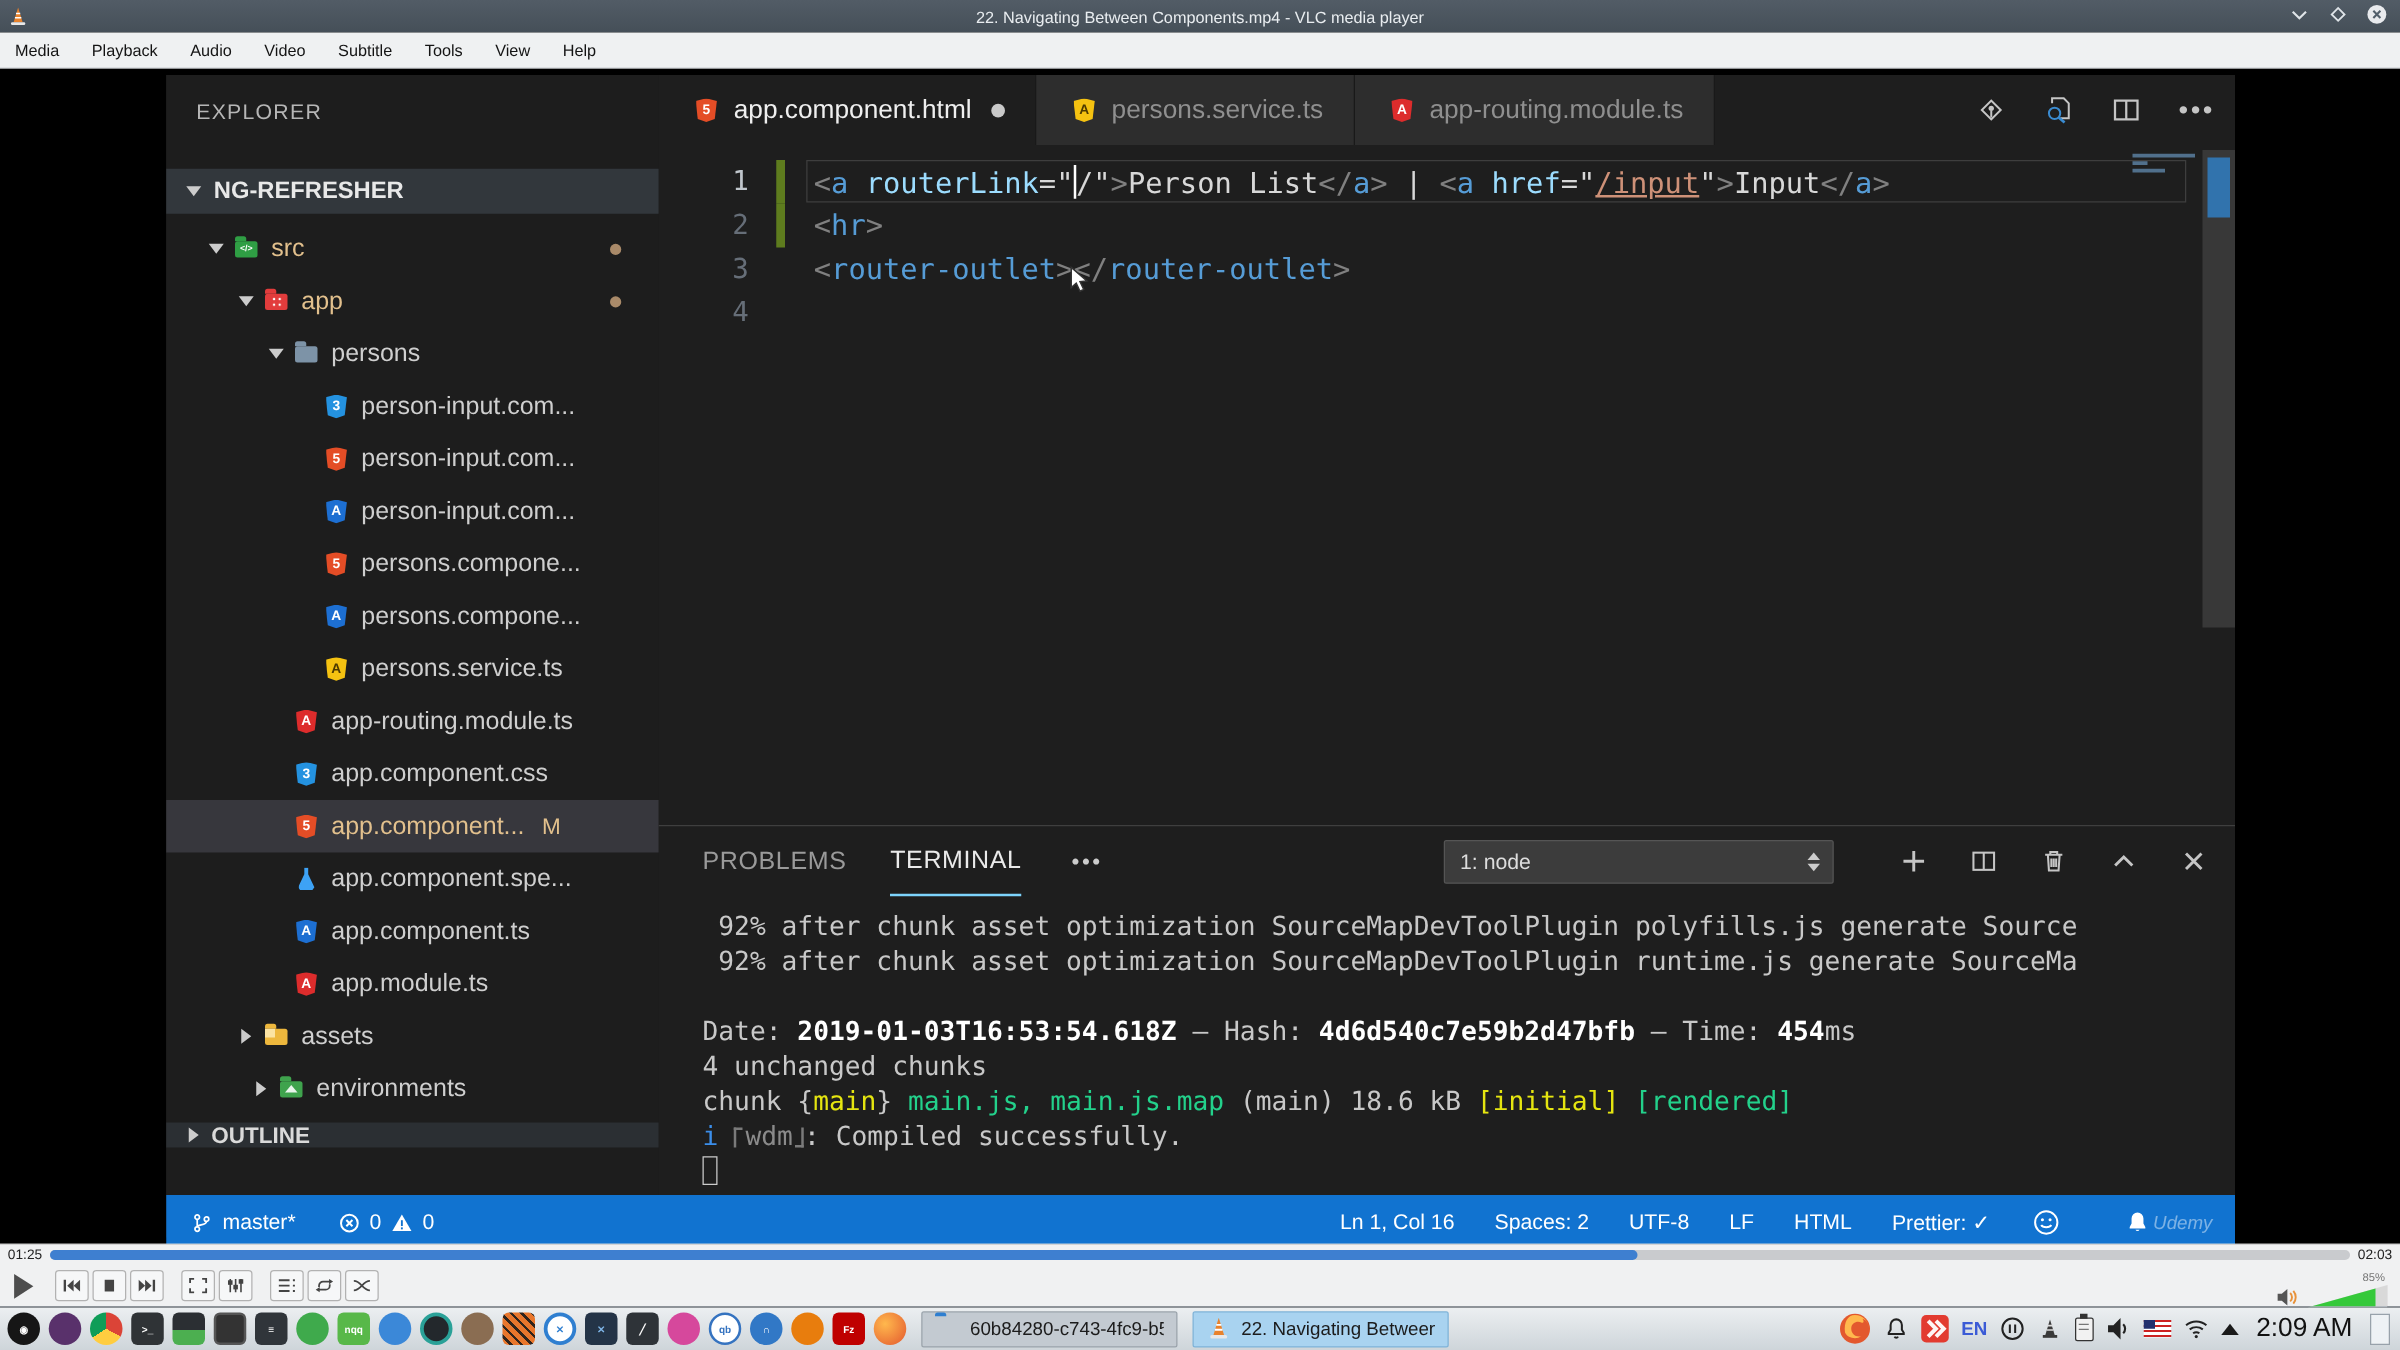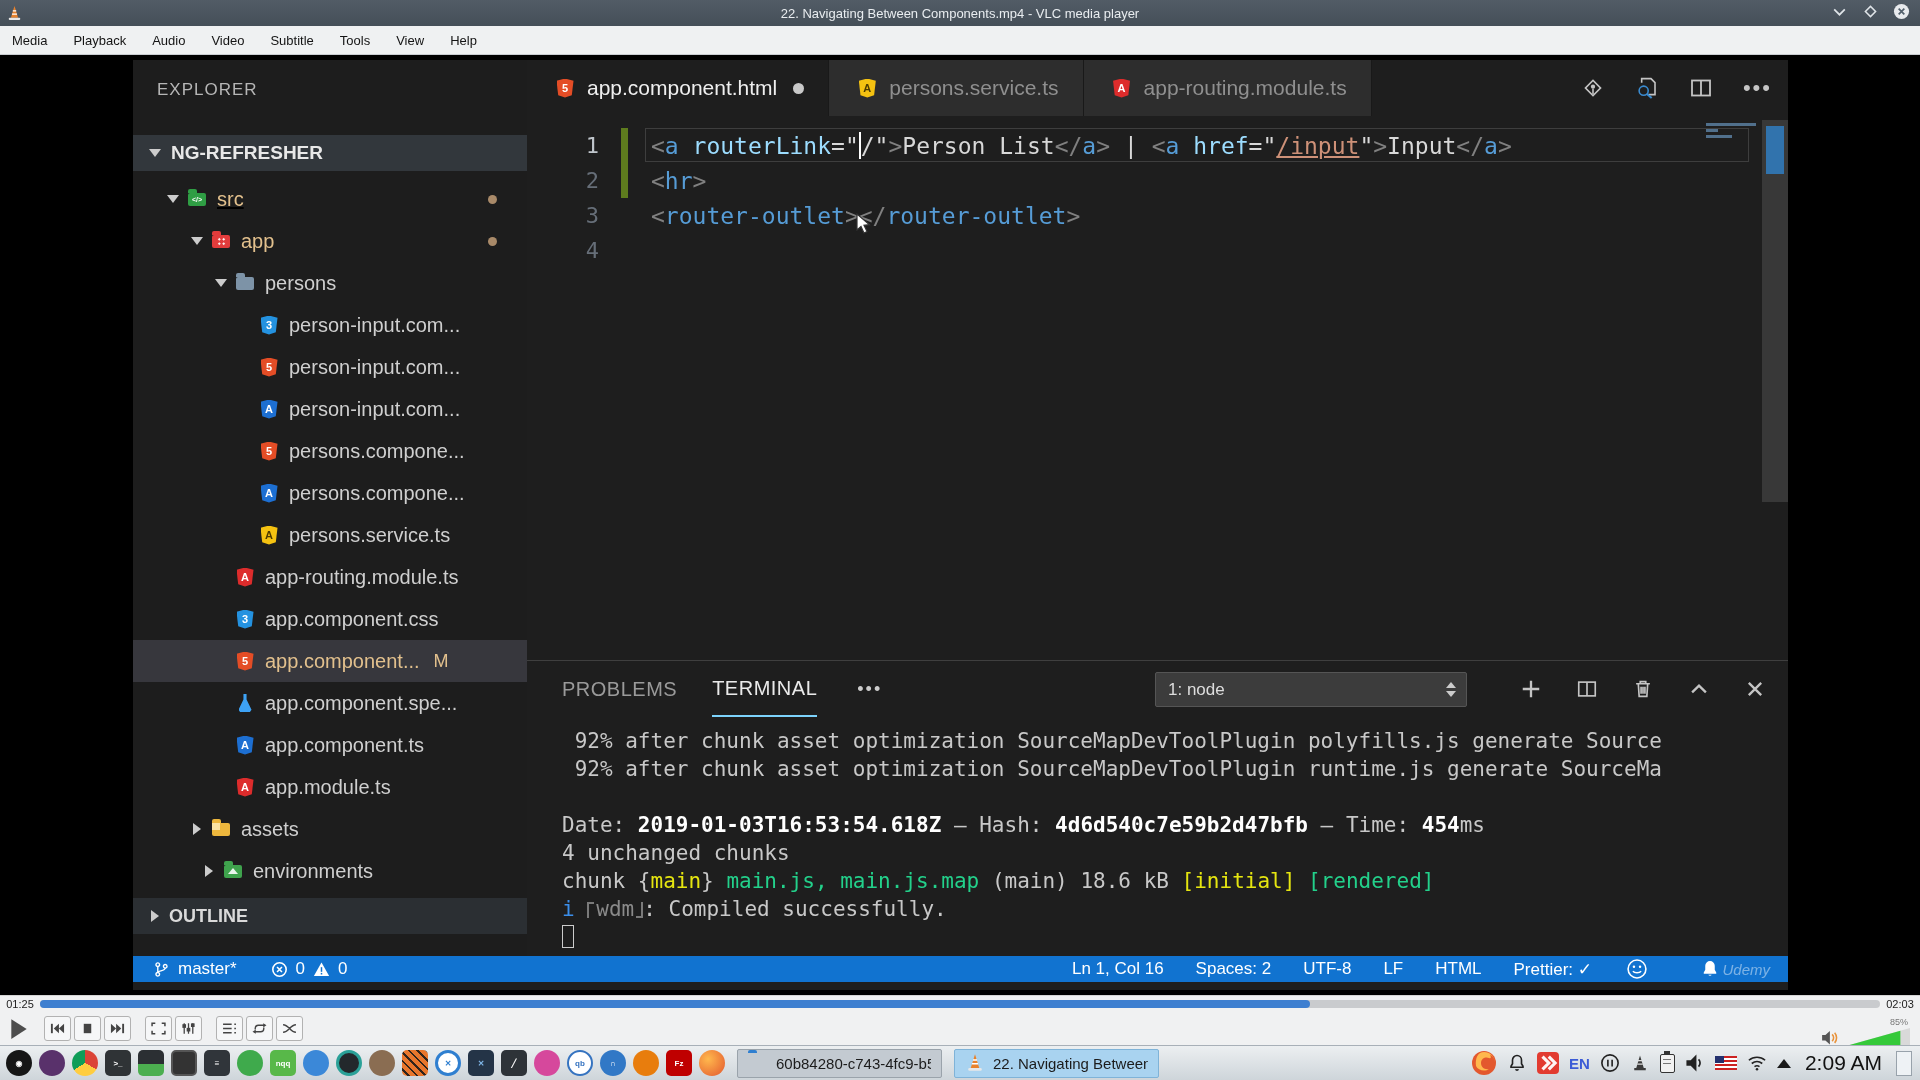--- a/index.html
+++ b/index.html
@@ -35,21 +35,21 @@
   .trow.sel { background:#37373d; }
   .trow .arr { width:20px; flex:none; display:flex; justify-content:center; }
   .tri { width:0; height:0; border-left:6px solid transparent; border-right:6px solid transparent;
     border-top:8px solid #cccccc; }
   .tri-cl { width:0; height:0; border-top:6px solid transparent; border-bottom:6px solid transparent;
     border-left:8px solid #cccccc; }
   .trow .lbl { font-size:20px; color:#cfcfcf; margin-left:10px; white-space:nowrap; }
   .trow .lbl.gold, .trow .badge { color:#E2C08D; }
   .trow .badge { font-size:18px; margin-left:14px; }
   .trow .dot { position:absolute; right:30px; width:9px; height:9px; border-radius:50%; background:#a98a69; }
-  .outline-head { position:absolute; left:0; top:838px; width:394px; height:36px; background:#2b2f33;
+  .outline-head { position:absolute; left:0; top:838px; width:394px; height:20px; background:#2b2f33;
     display:flex; align-items:center; color:#dadada; font-weight:bold; font-size:18px; }
   .outline-head .tri-cl { margin:0 10px 0 18px; }
 
   
   .fi { width:20px; height:20px; flex:none; display:flex; align-items:center; justify-content:center; margin-left:4px; }
   .shield { width:17px; height:19px; clip-path:polygon(50% 0,100% 12%,90% 88%,50% 100%,10% 88%,0 12%);
     display:flex; align-items:center; justify-content:center; font-weight:bold; font-size:11px; color:#fff; }
   .sh-html { background:#e44d26; } .sh-css { background:#2492e0; }
   .sh-ngb { background:#1d6fd2; } .sh-ngr { background:#dd2c2c; }
   .sh-ngy { background:#f5c211; color:#4d3a00; }
@@ -119,21 +119,21 @@
     font-family:"DejaVu Sans Mono", monospace; font-size:21px; line-height:28px; white-space:pre; }
   .t-n { color:#c8c8c8; } .t-b { color:#ffffff; font-weight:bold; }
   .t-y { color:#e5e510; font-weight:normal; } .t-g { color:#23d18b; }
   .t-blue { color:#3b8eea; } .t-dim2 { color:#8a8a8a; }
   .cbo,.cbc { display:inline-block; width:7px; height:16px; vertical-align:-2px; }
   .cbo { border-left:2px solid #7a7a7a; border-top:2px solid #7a7a7a; margin-right:2px; }
   .cbc { border-right:2px solid #7a7a7a; border-bottom:2px solid #7a7a7a; margin-left:2px; }
   .term-cursor { display:inline-block; width:12px; height:23px; border:1.5px solid #cccccc; vertical-align:-4px; }
 
   
-  .statusbar { position:absolute; left:0; top:896px; width:1655px; height:26px; background:#1173d0;
+  .statusbar { position:absolute; left:0; top:896px; width:1655px; height:44px; background:#1173d0;
     display:flex; align-items:center; color:#fff; font-size:17px; }
   .sb-left { display:flex; align-items:center; gap:8px; margin-left:20px; }
   .sb-ico { width:17px; height:17px; }
   .sb-gap { width:18px; }
   .sb-right { position:absolute; right:196px; display:flex; align-items:center; gap:32px; }
   .sb-smiley { position:absolute; right:140px; width:22px; height:22px; color:#fff; }
   .watermark { position:absolute; right:18px; display:flex; align-items:center; gap:2px; }
   .watermark .wm-text { color:rgba(255,255,255,.45); font-size:15px; font-style:italic; }
   .watermark .sb-ico { width:20px; height:20px; }
 
@@ -231,21 +231,21 @@
   <div class="video">
     <div class="vscode">
 
       <div class="sidebar">
         <div class="expl-title">EXPLORER</div>
         <div class="proj-head">
           <span class="tri"></span>
           <span>NG-REFRESHER</span>
         </div>
         <div class="tree" id="tree">
-            <div class="trow" style="padding-left: 30px; text-decoration: underline;">
+            <div class="trow" style="padding-left: 30px;">
               <span class="arr">
                 <span class="tri"></span>
               </span>
               <span class="fi">
                 <span class="folder f-src">
                   <span class="f-in">&lt;/&gt;</span>
                 </span>
               </span>
               <span class="lbl gold">src</span>
               <span class="dot"></span>

